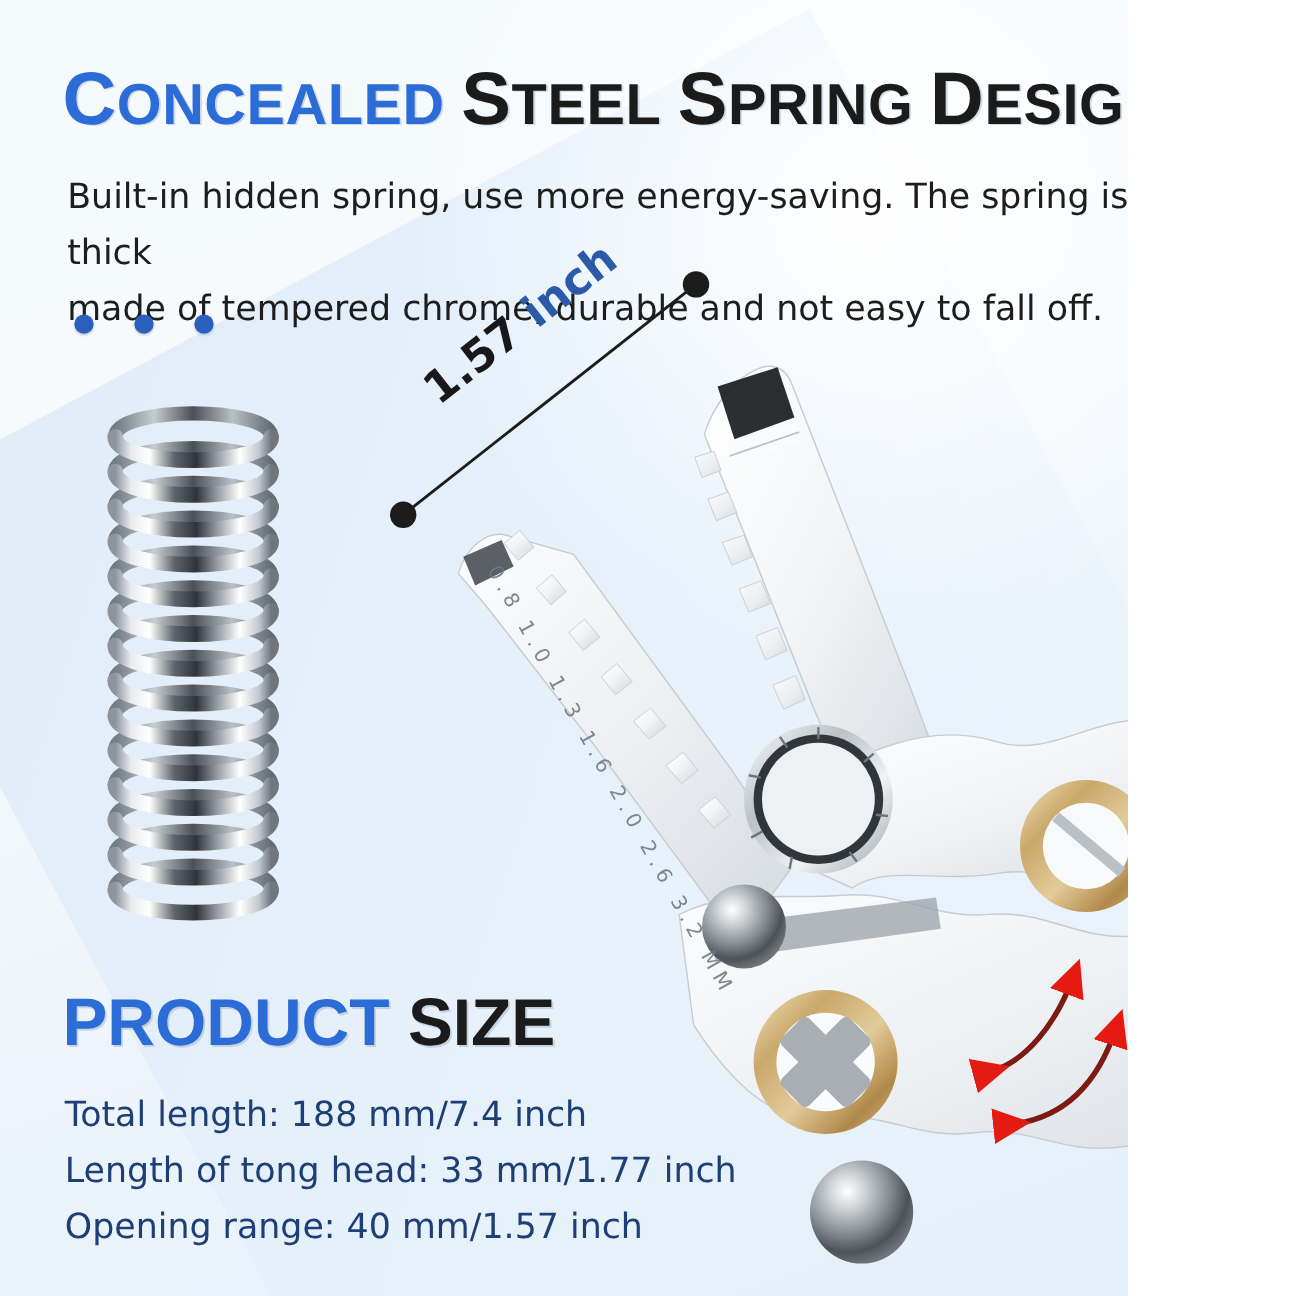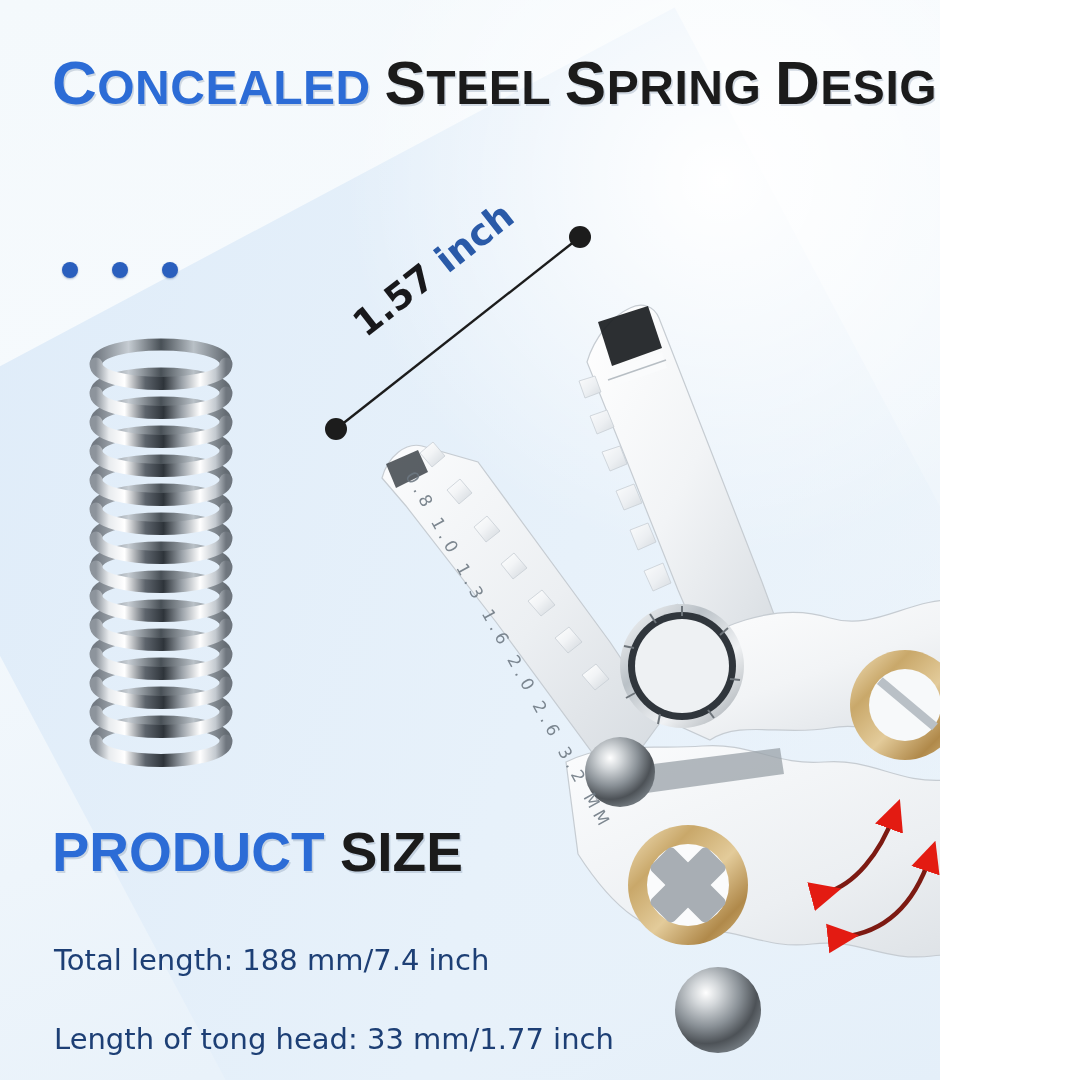--- a/index.html
+++ b/index.html
@@ -77,21 +77,21 @@
   .size-head .cap { font-size:56px; }
   .size-head .sml { font-size:55px; }
 
   .size-list {
     position:absolute; left:54px; top:905px;
     font-size:29px;
     color:#1d3f75;
     line-height:1.62;
     font-family:"DejaVu Sans", sans-serif;
   }
-  .size-list div { white-space:nowrap;margin-top:32px; }
+  .size-list div { white-space:nowrap; }
 
   
   .measure { position:absolute; left:310px; top:215px; width:330px; height:250px; }
   .measure svg { position:absolute; inset:0; overflow:visible; }
   .measure-label {
     position:absolute; left:48px; top:92px;
     transform:rotate(-38deg);
     transform-origin:left center;
     font-size:37px; font-weight:bold;
     white-space:nowrap;
@@ -129,20 +129,24 @@
 
 <div id="page">
 
   <div class="bg-wedge"></div>
   <div class="bg-glow"></div>
 
   <div class="headline">
     <span class="cap blue">C</span><span class="sml blue">ONCEALED</span><span class="sml dark">&nbsp;</span><span class="cap dark">S</span><span class="sml dark">TEEL</span><span class="sml dark">&nbsp;</span><span class="cap dark">S</span><span class="sml dark">PRING</span><span class="sml dark">&nbsp;</span><span class="cap dark">D</span><span class="sml dark">ESIGN</span>
   </div>
 
+  <div class="subtitle">
+    <div>Built-in hidden spring, use more energy-saving. The spring is thick</div>
+    <div>made of tempered chrome, durable and not easy to fall off.</div>
+  </div>
 
   <div class="dots">
     <i></i>
     <i></i>
     <i></i>
   </div>
 
   <div class="spring">
     <svg viewBox="0 0 200 440" preserveAspectRatio="none">
       <defs>
@@ -365,15 +369,16 @@
     </svg>
   </div>
 
   <div class="size-head">
     <span class="cap blue">P</span><span class="sml blue">RODUCT</span><span class="sml dark">&nbsp;</span><span class="cap dark">S</span><span class="sml dark">IZE</span>
   </div>
 
   <div class="size-list">
     <div>Total length: 188 mm/7.4 inch</div>
     <div>Length of tong head: 33 mm/1.77 inch</div>
+    <div>Opening range: 40 mm/1.57 inch</div>
   </div>
 
 </div>
 
 </body></html>

